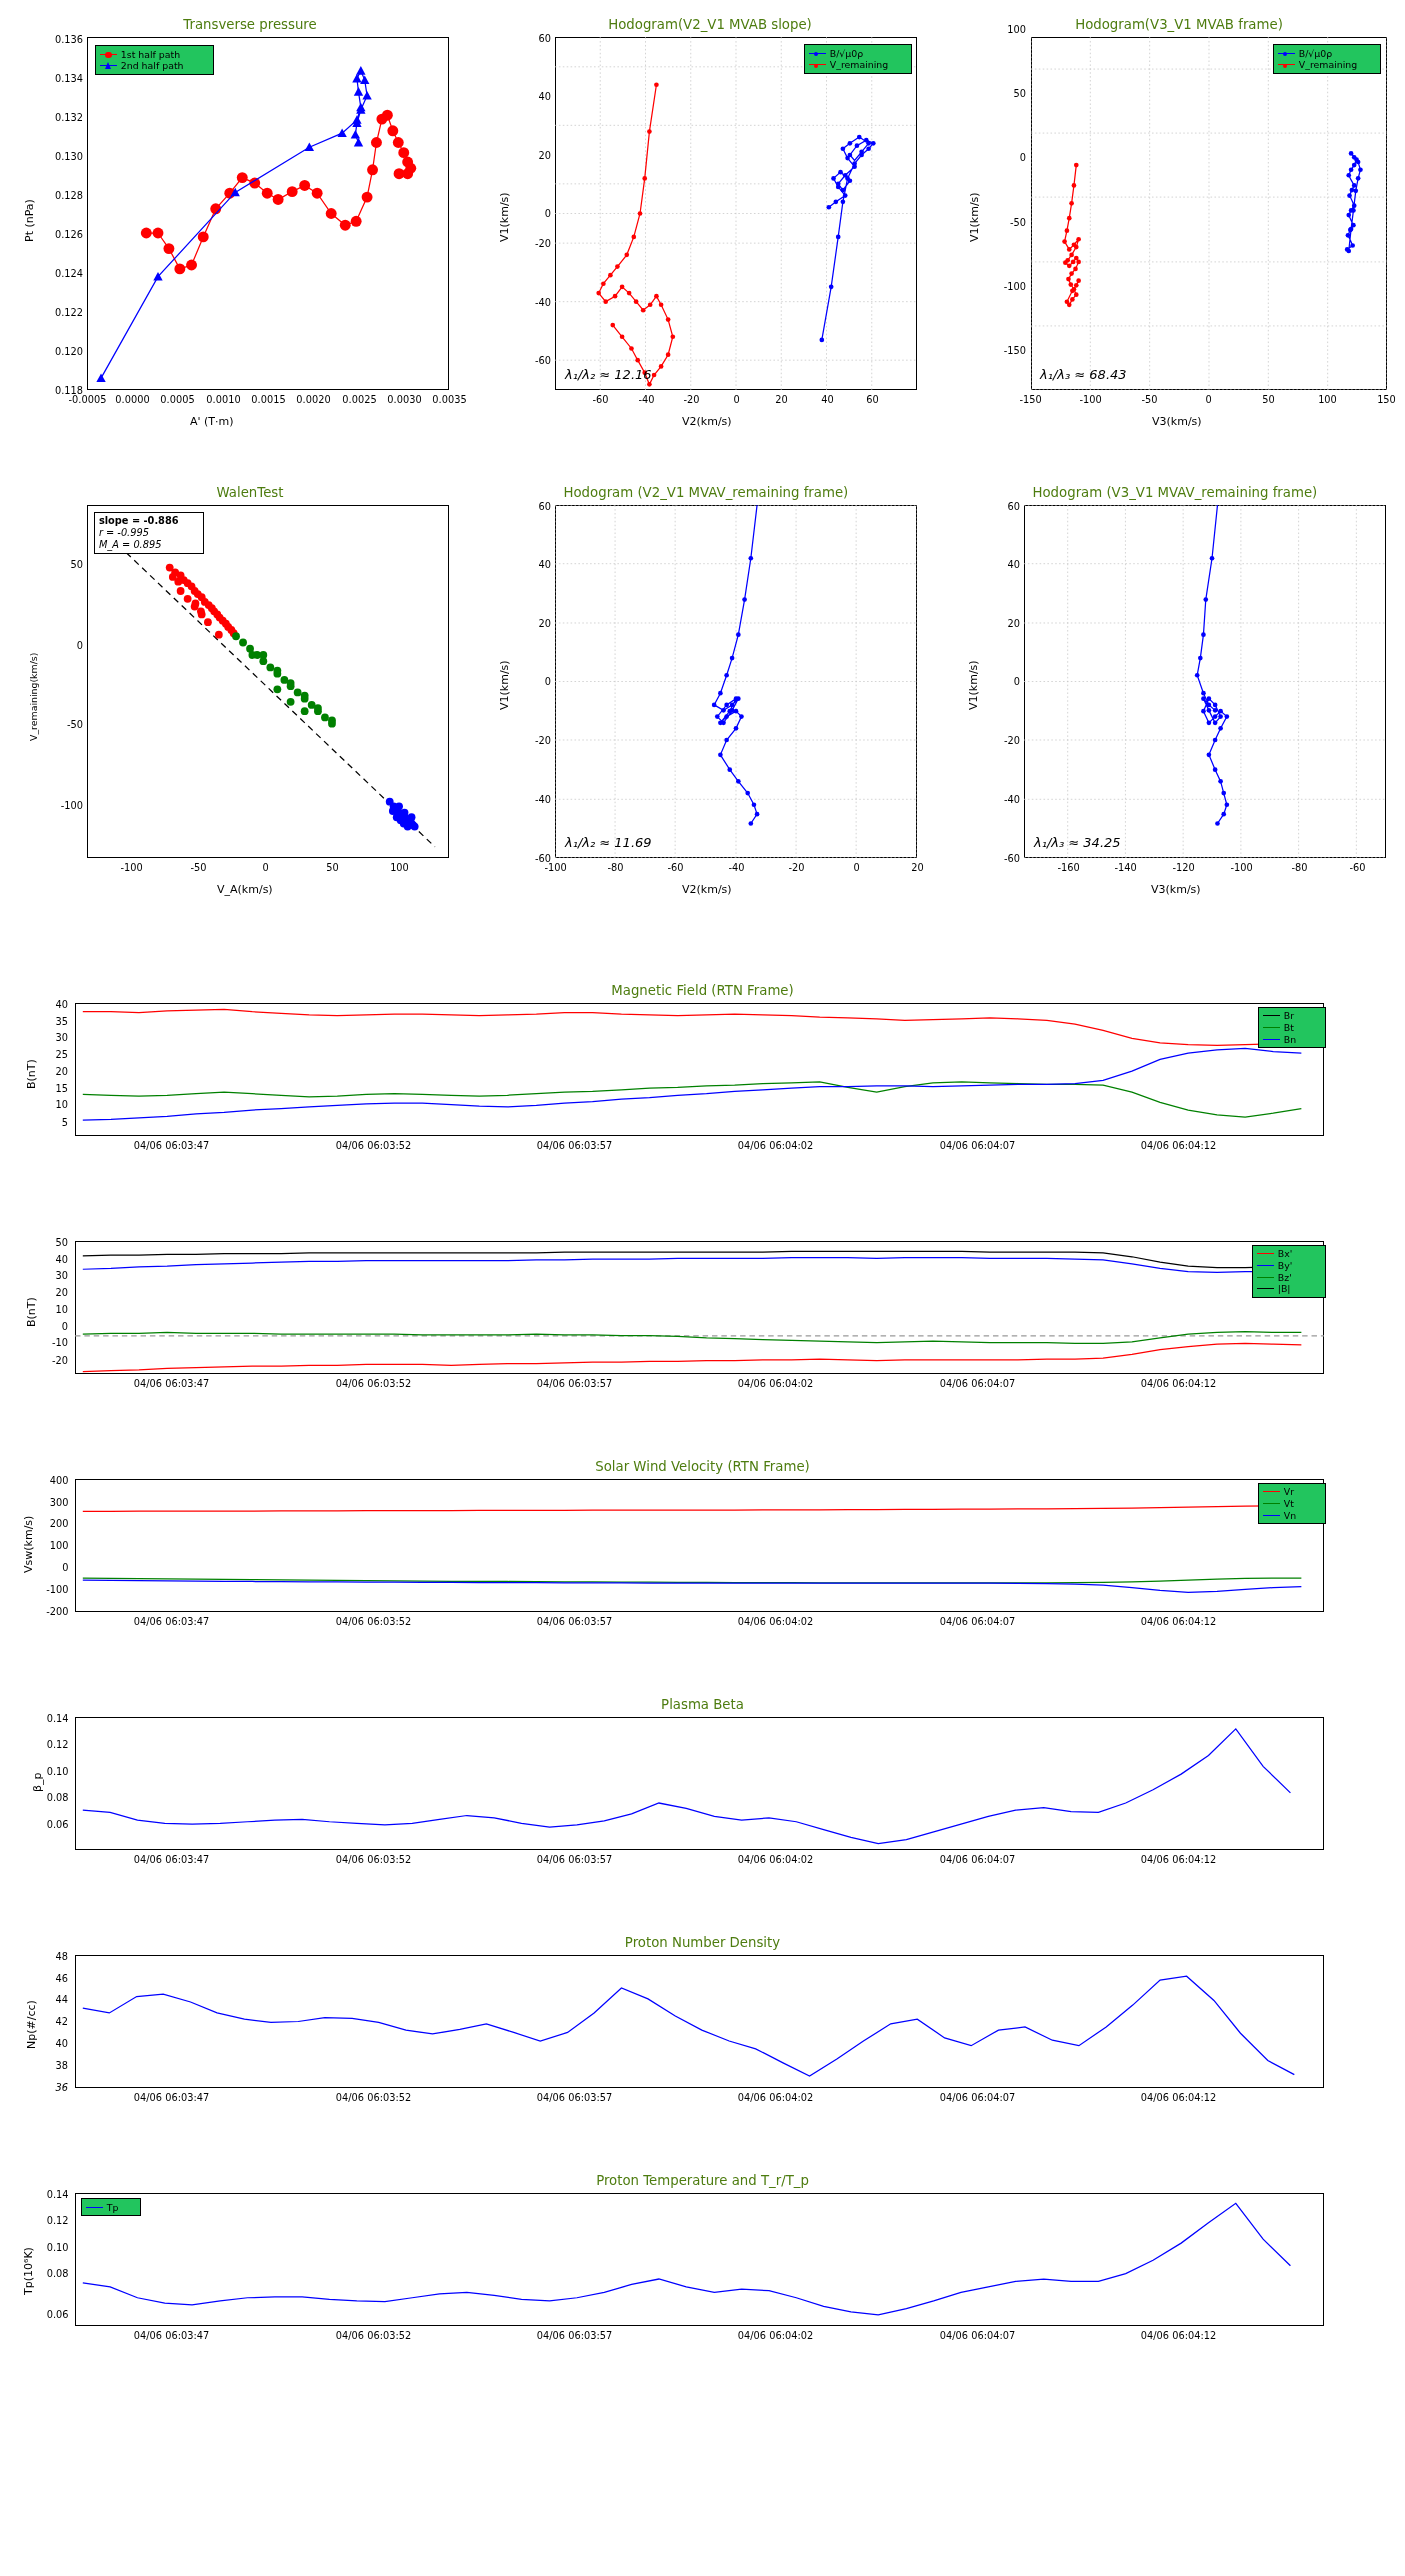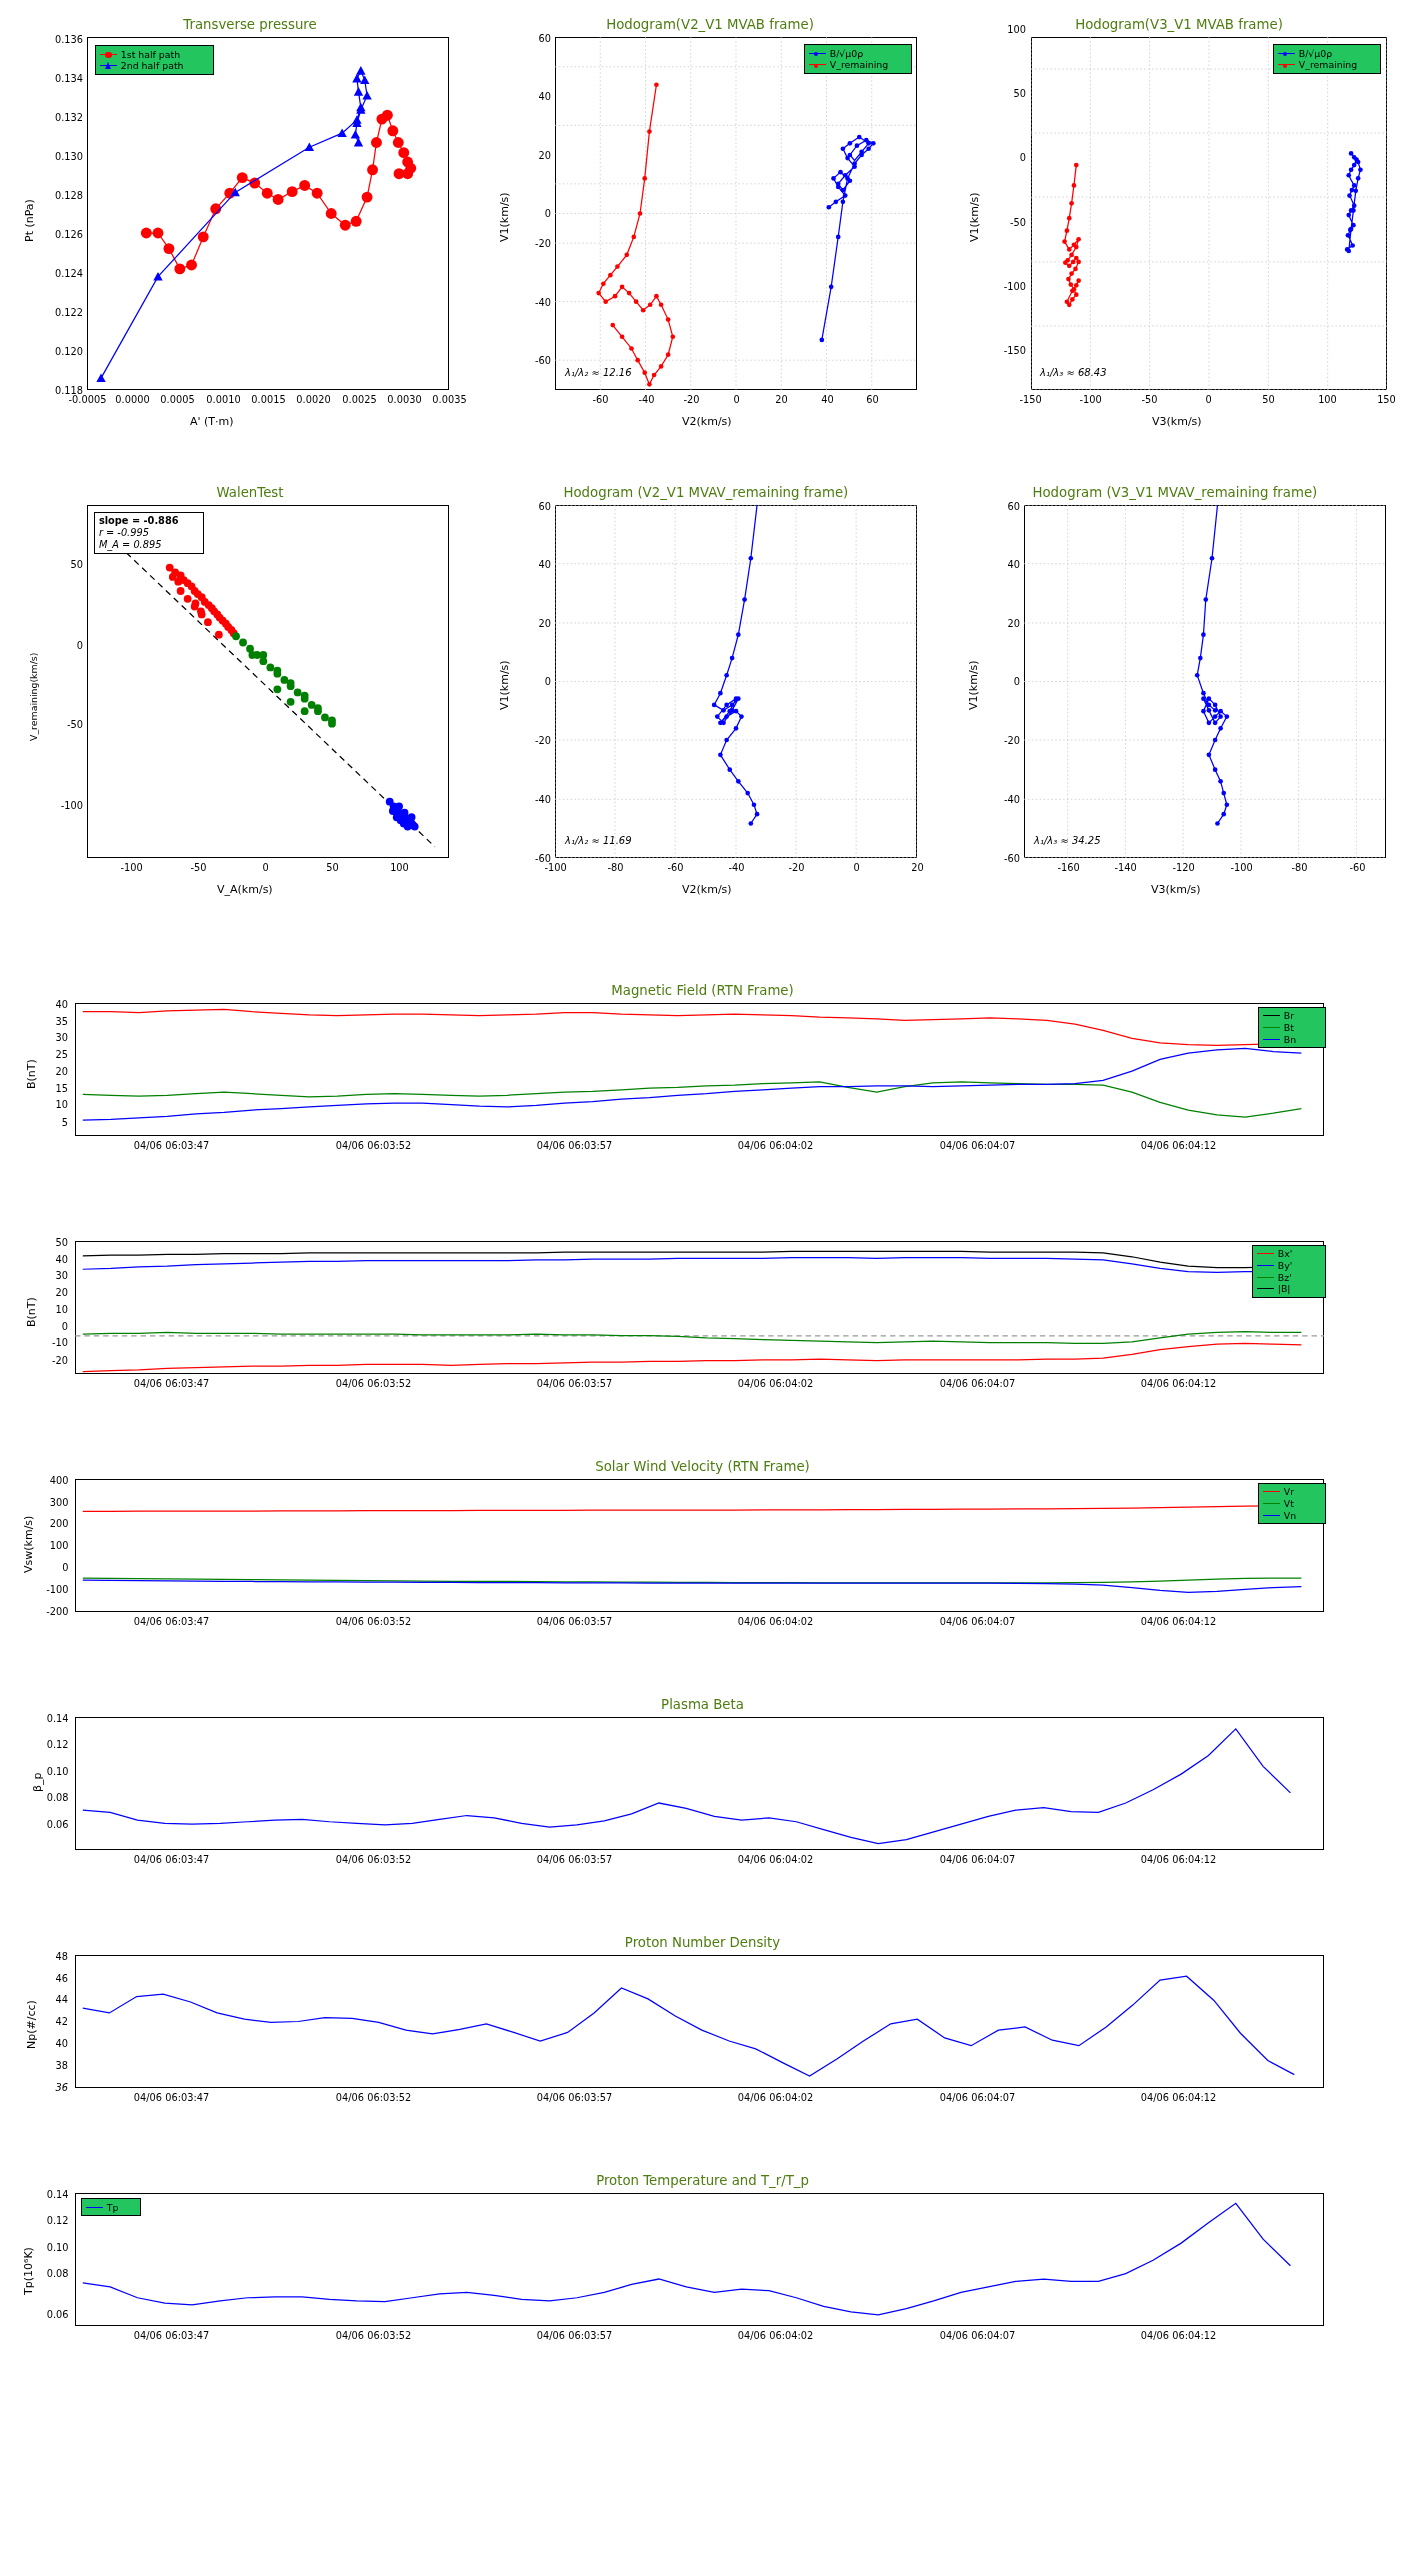--- a/index.html
+++ b/index.html
@@ -10,21 +10,21 @@
   .ptitle{position:absolute;text-align:center;font-size:13.3px;color:#4d7c0f;}
   .xlabel{position:absolute;text-align:center;font-size:11px;}
   .ylabel{position:absolute;font-size:11px;transform-origin:0 0;white-space:nowrap;}
   .tickx{position:absolute;font-size:9.8px;text-align:center;white-space:nowrap;}
   .ticky{position:absolute;font-size:9.8px;text-align:right;white-space:nowrap;}
   .legendbox{position:absolute;border:0.8px solid #000;background:#22c55e;font-size:9.4px;padding:2.3px 3.9px;}
   .legrow{display:flex;align-items:center;gap:3.9px;height:11.7px;}
   .legline{display:inline-block;width:17px;height:0;border-top:1.2px solid #000;position:relative;}
   .legmark{position:absolute;left:5.5px;top:-3.1px;width:6.2px;height:6.2px;border-radius:50%;}
   .legmark.tri{border-radius:0;width:0;height:0;border-left:3.9px solid transparent;border-right:3.9px solid transparent;border-bottom:7px solid #00f;top:-3.9px;left:4.7px;}
-  .annot{position:absolute;font-size:10px;font-style:italic;}
+  .annot{position:absolute;font-size:13px;font-style:italic;}
   .infobox{position:absolute;border:0.8px solid #000;background:#fff;font-size:9.8px;padding:2.3px 3.9px;line-height:11.7px;}
   svg{display:block;}
   .grid line{stroke:#c8c8c8;stroke-width:1;stroke-dasharray:2 3;}
 </style>
 </head>
 <body>
 
 <div class="page">
 
   <div class="panel" style="left:0;top:0;width:468px;height:453px;">
@@ -117,21 +117,21 @@
     <div class="tickx" style="left:151px;top:394px;width:53px;">0.0005</div>
     <div class="tickx" style="left:197px;top:394px;width:53px;">0.0010</div>
     <div class="tickx" style="left:242px;top:394px;width:53px;">0.0015</div>
     <div class="tickx" style="left:287px;top:394px;width:53px;">0.0020</div>
     <div class="tickx" style="left:333px;top:394px;width:53px;">0.0025</div>
     <div class="tickx" style="left:378px;top:394px;width:53px;">0.0030</div>
     <div class="tickx" style="left:423px;top:394px;width:53px;">0.0035</div>
   </div>
 
   <div class="panel" style="left:468px;top:0;width:468px;height:453px;">
-    <div class="ptitle" style="left:31px;top:17px;width:422px;">Hodogram(V2_V1 MVAB frame)</div>
+    <div class="ptitle" style="left:31px;top:17px;width:422px;">Hodogram(V2_V1 MVAB slope)</div>
     <div class="axes" style="left:87px;top:37px;width:362px;height:353px;"></div>
     <svg style="position:absolute;left:87px;top:37px;" width="362" height="353" viewBox="0 0 464 452">
       <g class="grid">
         <line x1="58" y1="0" x2="58" y2="452"></line>
           <line x1="116" y1="0" x2="116" y2="452"></line>
           <line x1="174" y1="0" x2="174" y2="452"></line>
           <line x1="232" y1="0" x2="232" y2="452"></line>
           <line x1="290" y1="0" x2="290" y2="452"></line>
           <line x1="348" y1="0" x2="348" y2="452"></line>
           <line x1="406" y1="0" x2="406" y2="452"></line>

